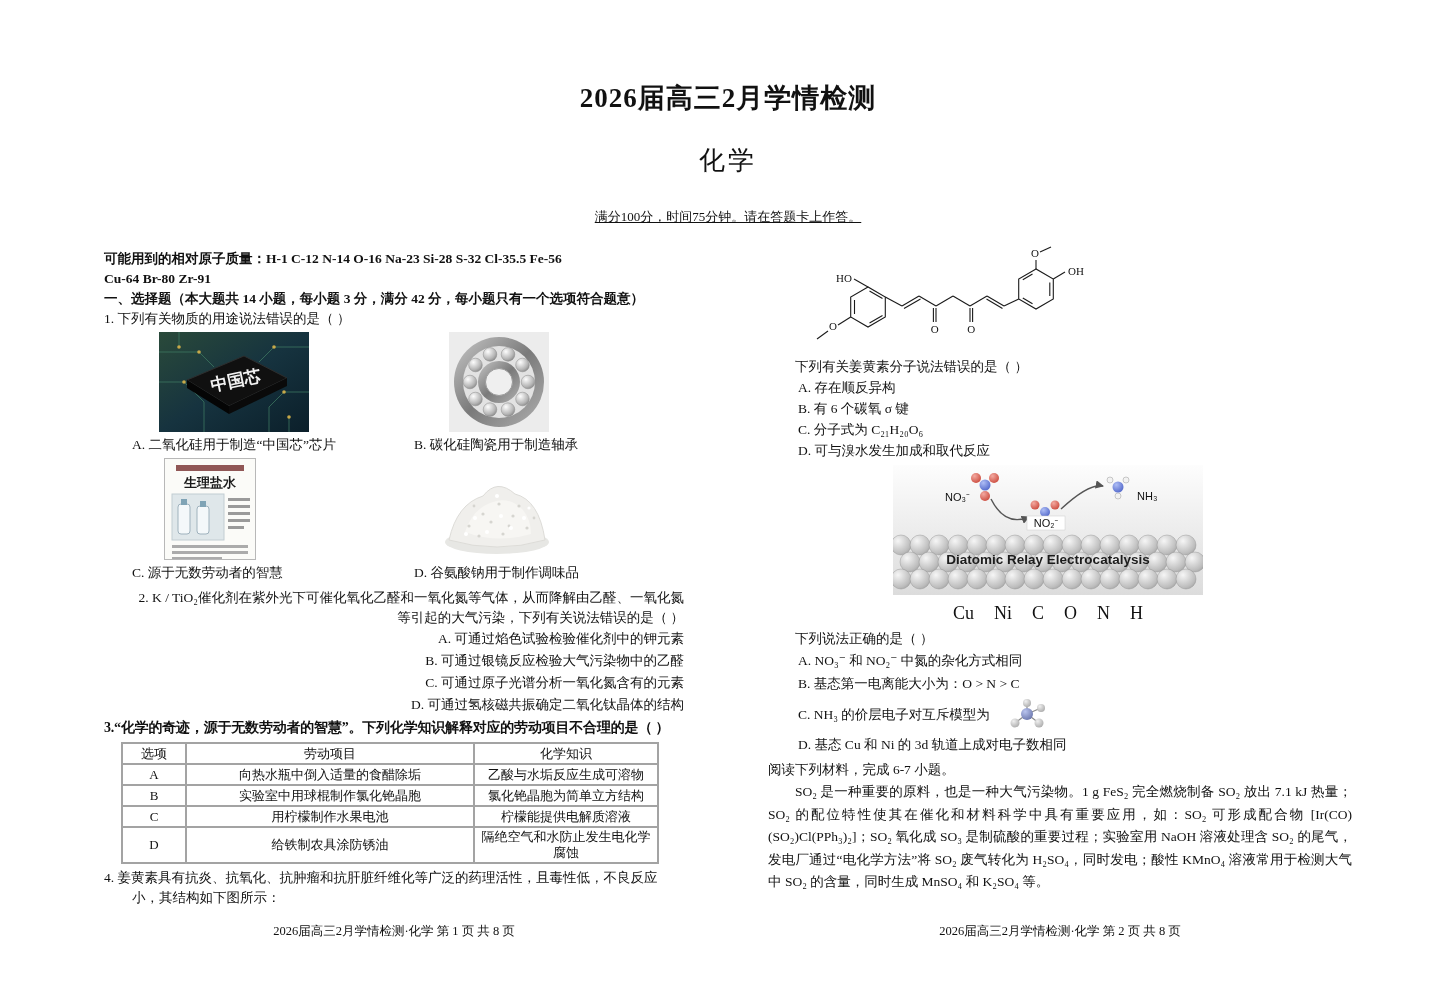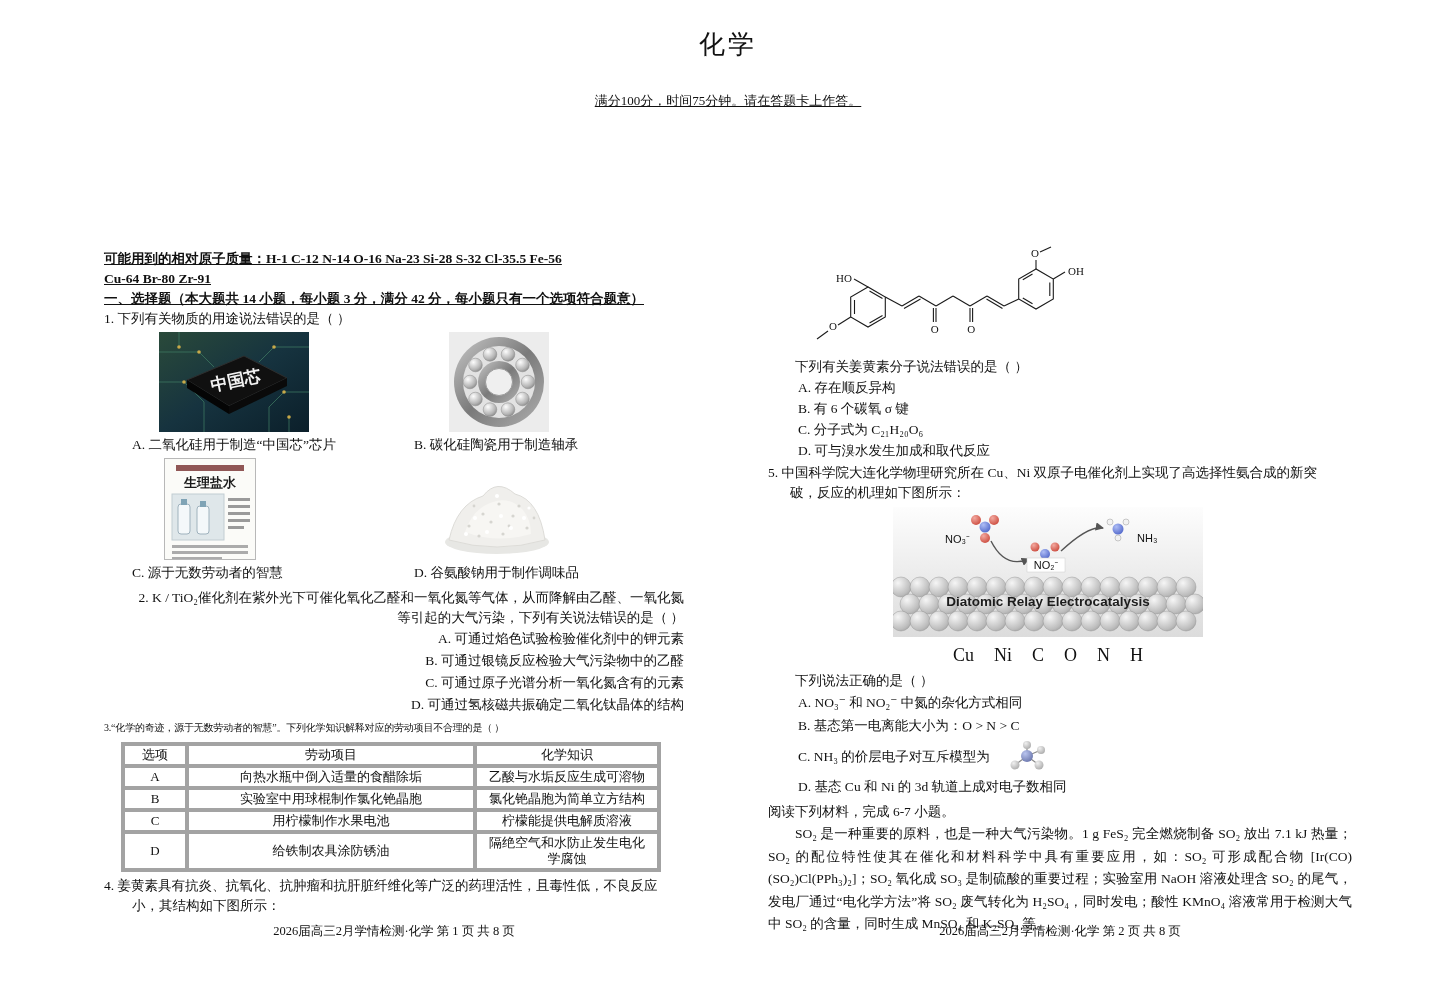--- a/index.html
+++ b/index.html
@@ -9,38 +9,38 @@
 
   .doc-title { text-align:center; padding-top:80px; font-size:27px; font-weight:bold; letter-spacing:1px; }
   .doc-subject { text-align:center; margin-top:27px; font-size:26px; font-weight:normal; letter-spacing:3px; }
   .doc-note { text-align:center; margin-top:30px; font-size:13px;text-decoration:underline; }
 
   .columns { position:absolute; top:249px; left:104px; right:104px; display:flex; justify-content:space-between; }
   .col { position:relative; width:580px; height:745px; font-size:13.5px; line-height:20px; }
   .col-right { width:584px; }
 
   .nw { white-space:nowrap; }
-  .bold { font-weight:bold;text-decoration:underline; }
+  .bold { font-weight:bold; }
   .indent { margin-left:28px; }
   .opt { margin-left:28px; line-height:22px; white-space:nowrap; }
 
   .imgrow { display:flex; align-items:flex-end; }
   .row1 { margin:3px 0 3px 55px; height:100px; }
   .row1 .gap { width:140px; }
   .row2 { margin:2px 0 3px 60px; height:102px; }
   .row2 .gap { width:183px; }
 
   .optrow { position:relative; height:21px; margin-left:28px; white-space:nowrap; }
   .optrow .optB { position:absolute; left:282px; }
 
   .q2block { margin-top:4px;text-align:right; }
-  .q3stem { margin-top:2px; font-size:10px; letter-spacing:-0.2px; }
+  .q3stem { margin-top:2px; font-size:14px; letter-spacing:-0.2px;font-weight:bold; }
 
   table.qtable { border-collapse:collapse; margin:4px 0 4px 17px; font-size:13px; }
-  table.qtable th, table.qtable td { border:4px solid #a3a3a3; text-align:center; padding:1px 6px; height:21px; font-weight:normal; line-height:16px; }
+  table.qtable th, table.qtable td { border:2px solid #a3a3a3; text-align:center; padding:1px 6px; height:21px; font-weight:normal; line-height:16px; }
   table.qtable .c1 { width:64px; }
   table.qtable .c2 { width:288px; }
   table.qtable .c3 { width:184px; }
 
   .q4block { margin-top:4px; }
 
   .pagefooter { position:absolute; top:672px; width:100%; text-align:center; font-size:12.5px; white-space:nowrap; }
 
   .structwrap { margin:-4px 0 0 40px; }
   .q4bstem { margin-left:27px; margin-top:2px; white-space:nowrap; }
@@ -53,20 +53,21 @@
   .opt3 { margin-left:30px; line-height:23px; white-space:nowrap; }
   .optc { height:38px; display:flex; align-items:center; gap:16px; }
   .intro { margin-top:3px; line-height:21px; }
   .material { margin-top:1px; text-align:justify; text-indent:2em; line-height:22.5px; }
 </style>
 </head>
 <body>
 
 <div class="page">
 
+  <div class="doc-title">2026届高三2月学情检测</div>
   <div class="doc-subject">化学</div>
   <div class="doc-note">满分100分，时间75分钟。请在答题卡上作答。</div>
 
   <div class="columns">
 
     <div class="col col-left">
       <div class="nw bold">可能用到的相对原子质量：H-1   C-12   N-14   O-16   Na-23   Si-28   S-32   Cl-35.5   Fe-56</div>
       <div class="nw bold">Cu-64   Br-80   Zr-91</div>
       <div class="nw bold">一、选择题（本大题共 14 小题，每小题 3 分，满分 42 分，每小题只有一个选项符合题意）</div>
 
@@ -308,24 +309,20 @@
           </g>
         </svg>
       </div>
 
       <div class="q4bstem">下列有关姜黄素分子说法错误的是（        ）</div>
       <div class="opt2">A.  存在顺反异构</div>
       <div class="opt2">B.  有 6 个碳氧 σ 键</div>
       <div class="opt2">C.  分子式为 C₂₁H₂₀O₆</div>
       <div class="opt2">D.  可与溴水发生加成和取代反应</div>
 
-      <div class="q5block">
-        <div class="nw">5.  中国科学院大连化学物理研究所在 Cu、Ni 双原子电催化剂上实现了高选择性氨合成的新突</div>
-        <div class="nw" style="margin-left:22px;">破，反应的机理如下图所示：</div>
-      </div>
 
       <div class="figwrap">
         <svg width="310" height="130" viewBox="0 0 310 130">
           <defs>
             <radialGradient id="msph" cx="0.35" cy="0.3" r="0.95">
               <stop offset="0" stop-color="#f6f6f6"></stop>
                 <stop offset="0.65" stop-color="#bdbdbd"></stop>
                 <stop offset="1" stop-color="#8d8d8d"></stop>
             </radialGradient>
             <radialGradient id="nsph" cx="0.35" cy="0.3" r="0.95">

